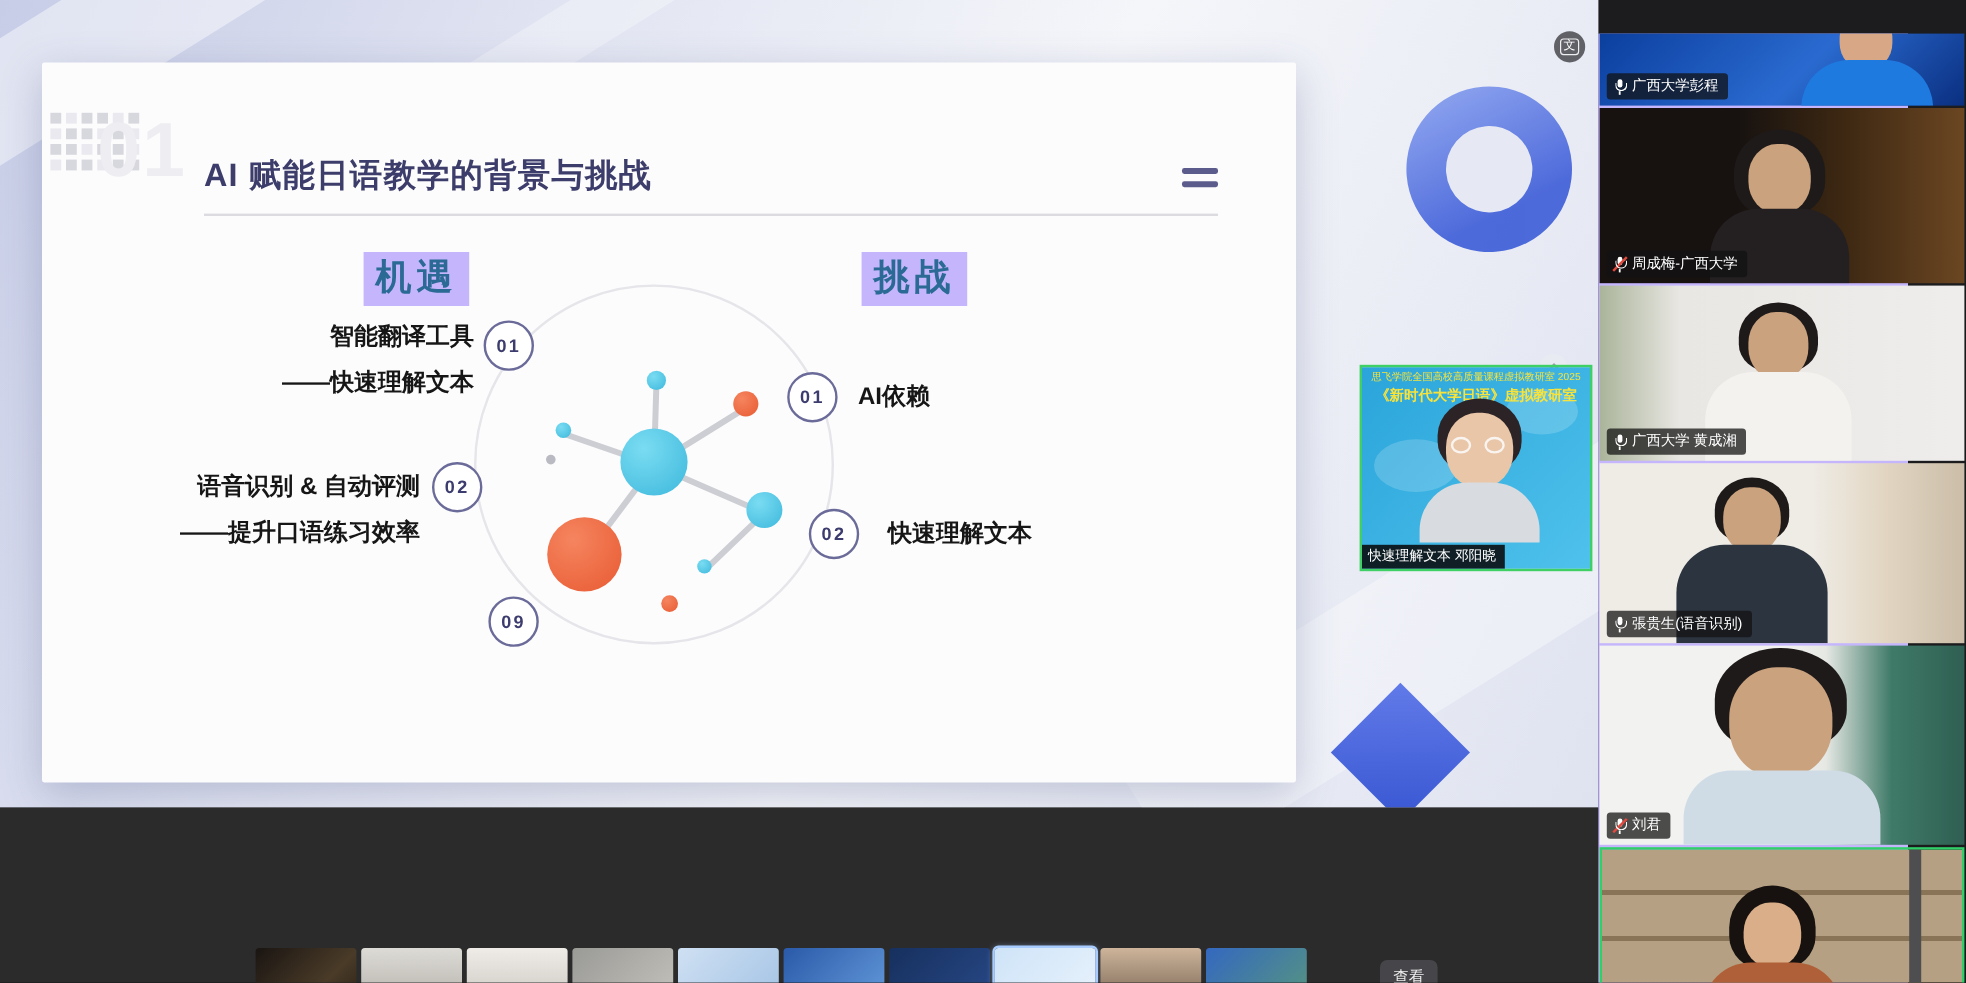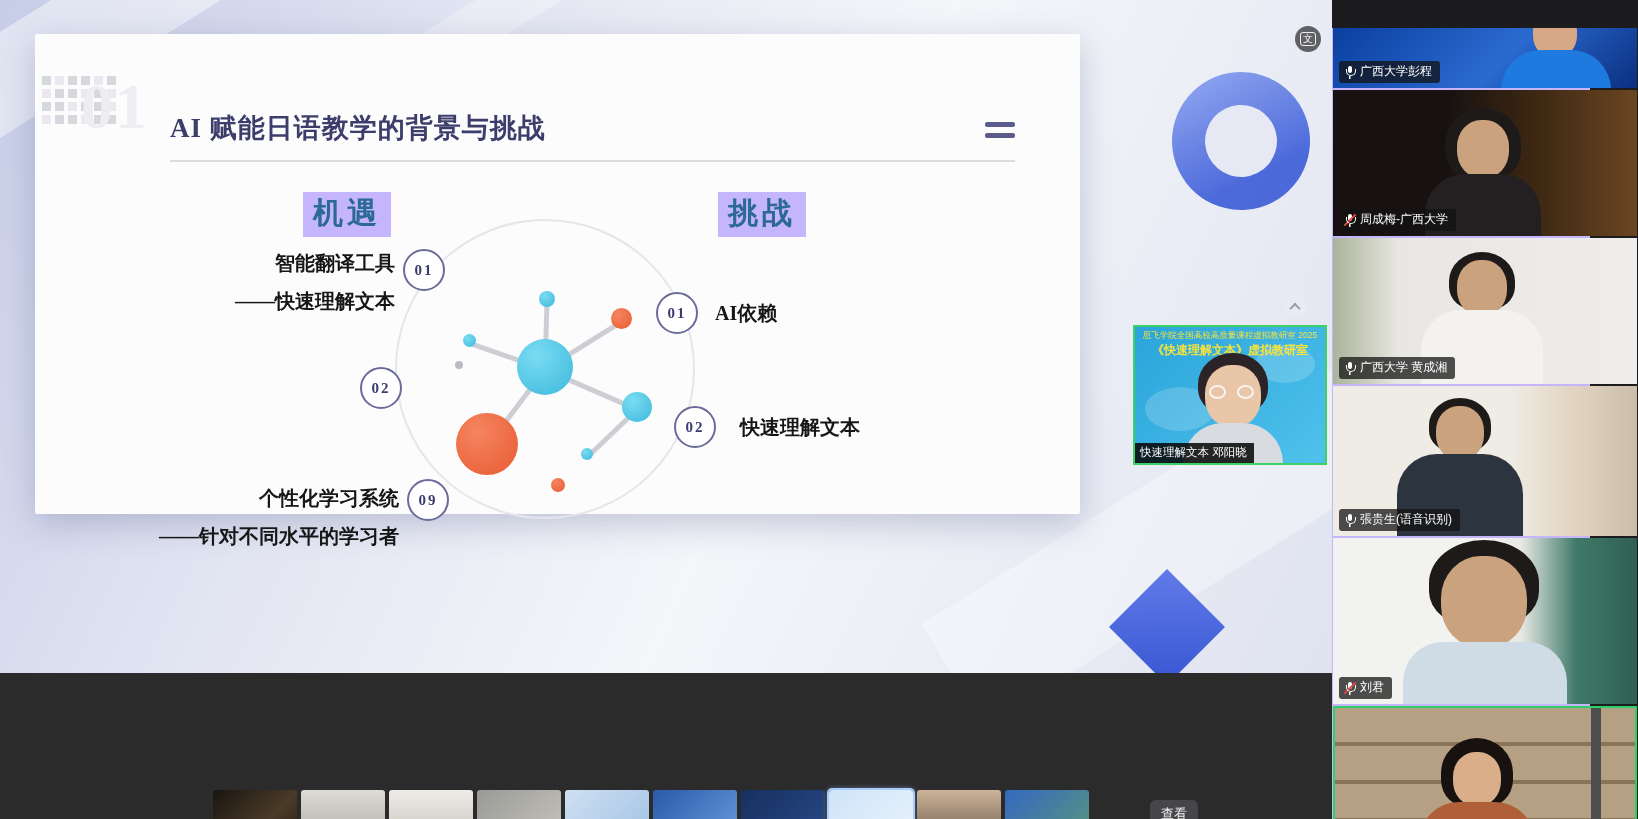--- a/index.html
+++ b/index.html
@@ -16,22 +16,22 @@
   .s3 { left:900px; top:430px; width:700px; height:120px; background:rgba(255,255,255,0.35); }
 
   .ring { position:absolute; left:1172px; top:72px; width:138px; height:138px; border-radius:50%;
     background:linear-gradient(135deg,#8fa6f2,#3c5cd8 70%); transform:rotate(18deg); opacity:.9; }
   .ring::after { content:''; position:absolute; left:33px; top:33px; width:72px; height:72px;
     border-radius:50%; background:#e6e9f4; }
   .diamond { position:absolute; left:1126px; top:586px; width:82px; height:82px;
     background:linear-gradient(135deg,#5a74e8,#2f4fd0); transform:rotate(45deg); opacity:.95; }
 
   
-  .slide { position:absolute; left:35px; top:34px; width:1045px; height:480px; background:#fcfcfd;
-    border-radius:2px; box-shadow:0 10px 34px rgba(70,80,130,0.28);font-family:Liberation Serif, serif; }
+  .slide { position:absolute; left:35px; top:52px; width:1045px; height:600px; background:#fcfcfd;
+    border-radius:2px; box-shadow:0 10px 34px rgba(70,80,130,0.28); }
   .deco-grid { position:absolute; left:7px; top:42px; display:grid;
     grid-template-columns:repeat(6,9px); grid-auto-rows:9px; gap:4px; }
   .deco-grid i { background:#d7d7de; } .deco-grid i.lt { background:#e9e9ef; }
   .deco-num { position:absolute; left:46px; top:36px; font-size:64px; font-weight:bold;
     color:#ededf2; letter-spacing:2px; }
   .slide-title { position:absolute; left:135px; top:76px; font-size:27px; font-weight:bold;
     color:#3d3d6b; letter-spacing:1px; }
   .menu-icon { position:absolute; left:950px; top:88px; width:30px; }
   .menu-icon i { display:block; height:5px; background:#5c5c8c; border-radius:2px; margin-bottom:6px; }
   .h-div { position:absolute; left:135px; top:126px; width:845px; height:2px; background:#dbdbe0; }
@@ -64,21 +64,21 @@
     border-radius:3px; padding:1px 2px; }
   .chev-btn { position:absolute; left:1283px; width:23px; height:23px; border-radius:50%;
     display:flex; align-items:center; justify-content:center; cursor:pointer; }
   .chev-up { top:295px; background:rgba(233,235,241,0.85); }
   .chev-down { top:333px; background:rgba(214,218,226,0.95); }
   .chev { width:8px; height:8px; border-left:2px solid #979daa; border-top:2px solid #979daa; }
   .chev.up { transform:rotate(45deg) translate(1px,1px); }
   .chev.down { transform:rotate(225deg) translate(1px,1px); }
 
   
-  .overlay { position:absolute; left:1133px; top:325px; width:194px; height:140px;
+  .overlay { position:absolute; left:1133px; top:304px; width:194px; height:172px;
     border:2px solid #3fd065; background:linear-gradient(135deg,#2aa4da,#4fc2ec); overflow:hidden; }
   .blob { position:absolute; border-radius:50%; background:rgba(255,255,255,0.18); }
   .b1 { left:10px; top:60px; width:70px; height:44px; }
   .b2 { left:120px; top:18px; width:60px; height:38px; }
   .banner1 { position:absolute; left:0; top:3px; width:100%; text-align:center; font-size:8.5px;
     color:#f7e33c; white-space:nowrap; overflow:hidden; }
   .banner2 { position:absolute; left:0; top:15px; width:100%; text-align:center; font-size:12px;
     font-weight:bold; color:#f7e33c; white-space:nowrap; overflow:hidden; }
   .sp-hair { position:absolute; left:63px; top:26px; width:70px; height:62px;
     border-radius:50% 50% 42% 42%; background:#2b2326; }
@@ -205,26 +205,26 @@
       <div class="node gy" style="left:420px;top:327px;width:8px;height:8px"></div>
       <div class="node cy" style="left:546px;top:414px;width:12px;height:12px"></div>
       <div class="node or" style="left:516px;top:444px;width:14px;height:14px"></div>
 
       <div class="item-l" style="right:685px;top:210px">
         <div>智能翻译工具</div>
         <div>——快速理解文本</div>
       </div>
       <div class="num-circle" style="left:368px;top:215px">01</div>
 
+      <div class="item-l" style="right:730px;top:335px">
+        <div>语音识别 &amp; 自动评测</div>
+        <div>——提升口语练习效率</div>
+      </div>
       <div class="num-circle" style="left:325px;top:333px">02</div>
 
-      <div class="item-l" style="right:681px;top:445px">
-        <div>个性化学习系统</div>
-        <div>——针对不同水平的学习者</div>
-      </div>
       <div class="num-circle" style="left:372px;top:445px">09</div>
 
       <div class="num-circle" style="left:621px;top:258px">01</div>
       <div class="item-r" style="left:680px;top:265px">AI依赖</div>
 
       <div class="num-circle" style="left:639px;top:372px">02</div>
       <div class="item-r" style="left:705px;top:379px">快速理解文本</div>
     </div>
 
     <button class="ocr-btn">
@@ -234,21 +234,21 @@
         <i class="chev up"></i>
       </div>
     <div class="chev-btn chev-down">
         <i class="chev down"></i>
       </div>
 
     <div class="overlay">
       <div class="blob b1"></div>
       <div class="blob b2"></div>
       <div class="banner1">思飞学院全国高校高质量课程虚拟教研室 2025</div>
-      <div class="banner2">《快速理解文本》虚拟教研室</div>
+      <div class="banner2">《新时代大学日语》虚拟教研室</div>
       <div class="sp-hair"></div>
       <div class="sp-face"></div>
       <div class="sp-glass g1"></div>
       <div class="sp-glass g2"></div>
       <div class="sp-body"></div>
       <div class="nametag">快速理解文本 邓阳晓</div>
     </div>
   </div>
 
   <div class="stage-dark">

